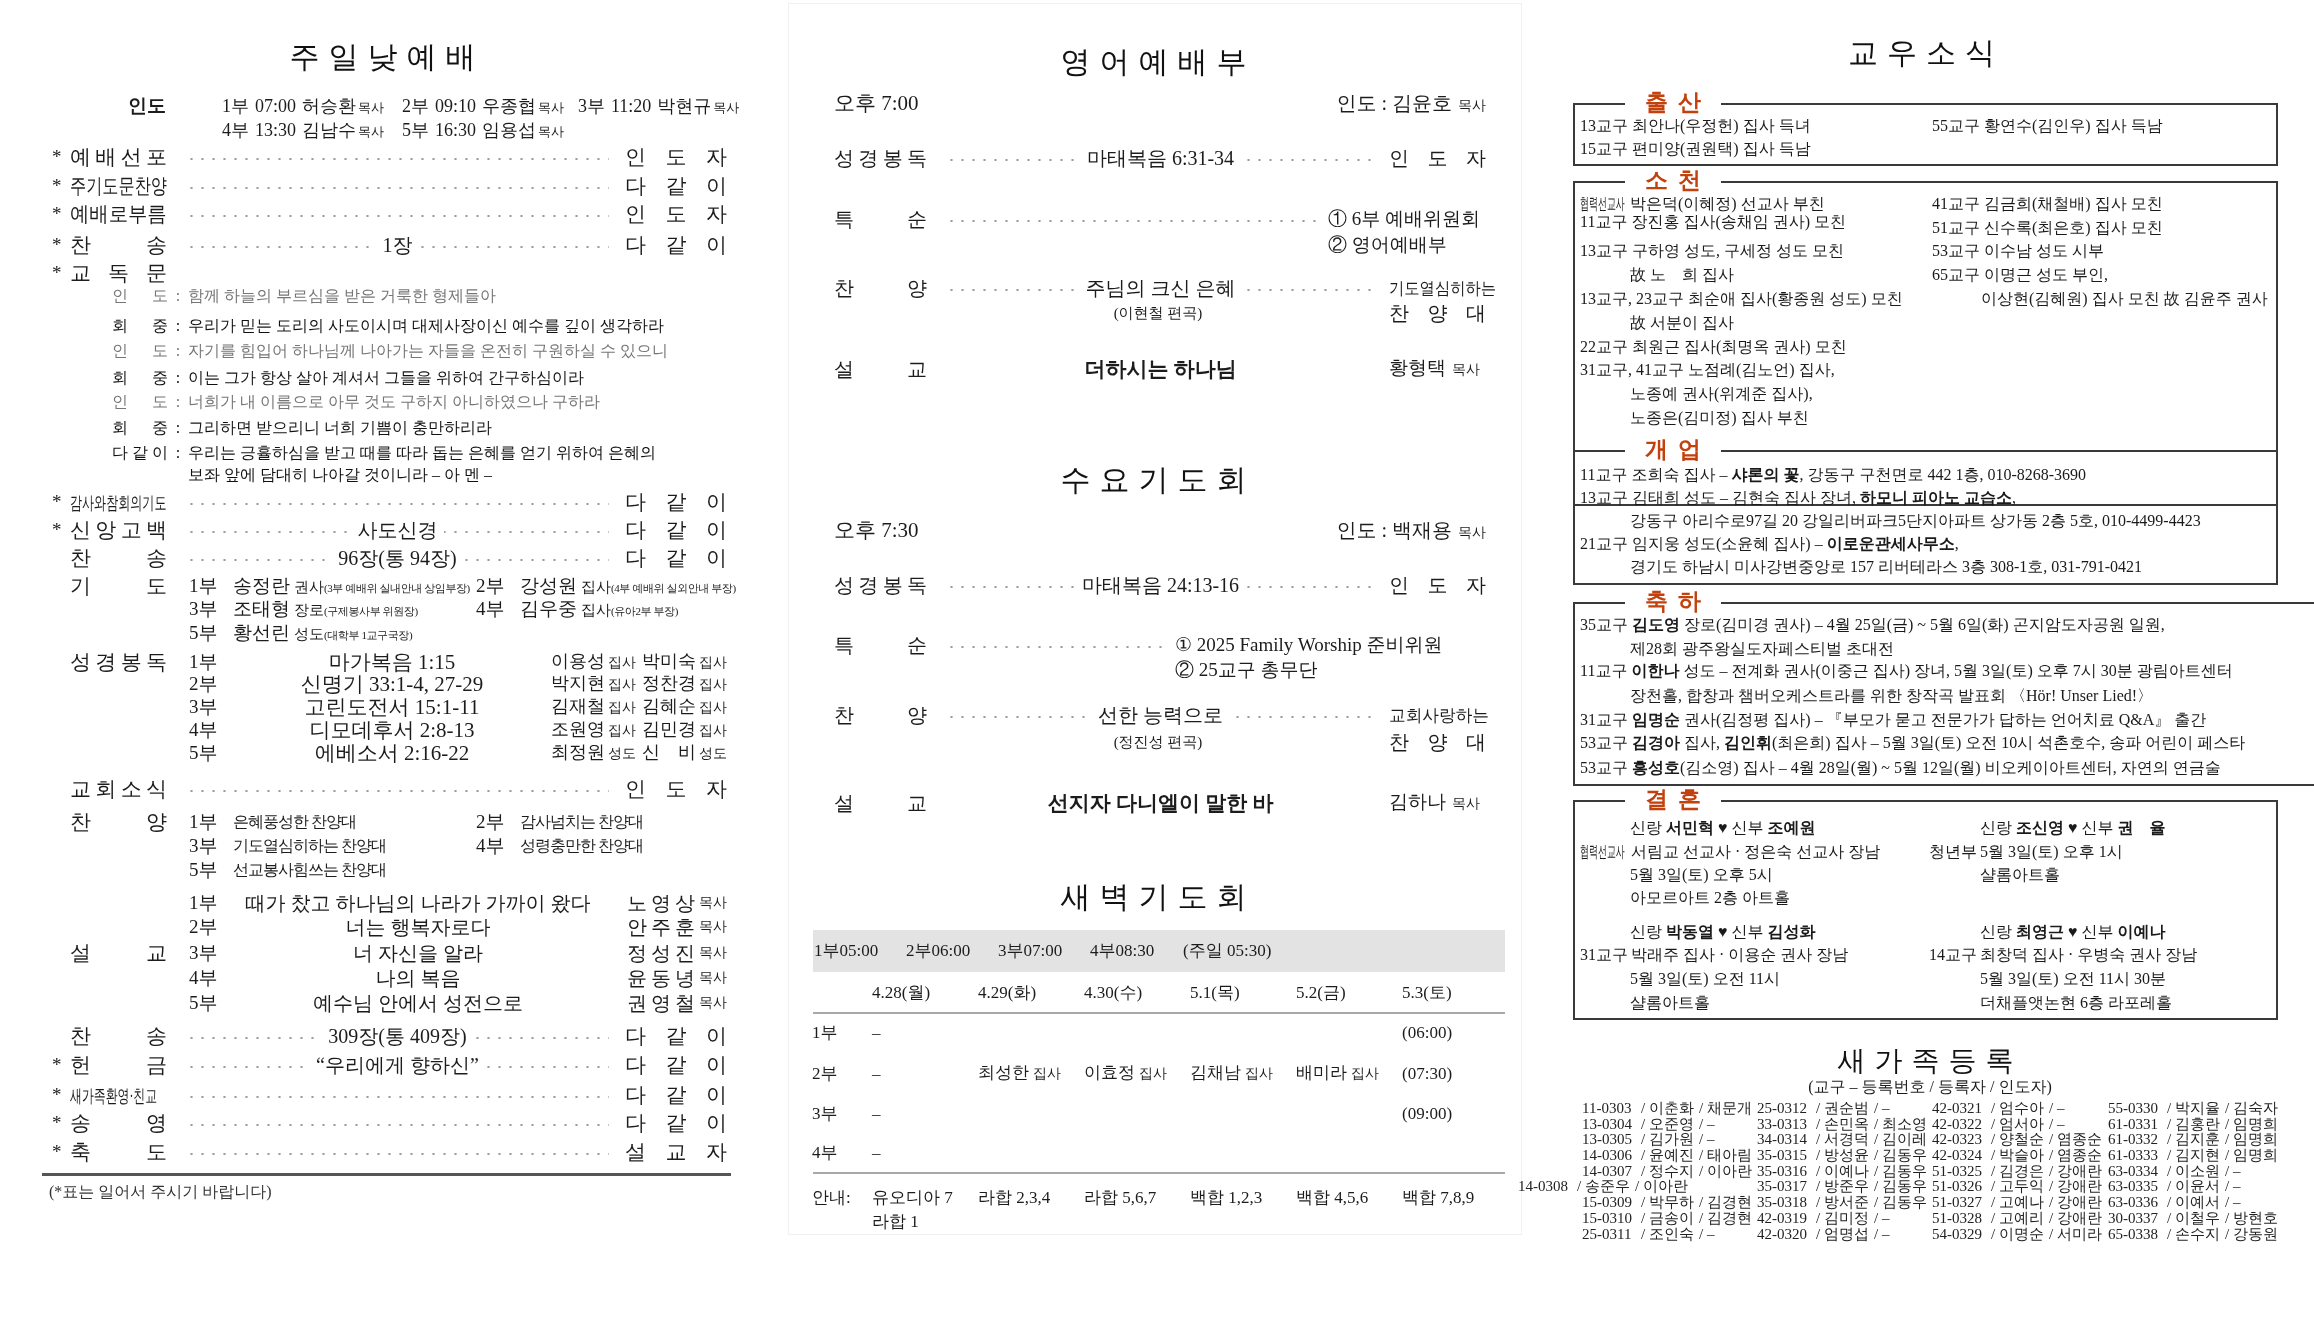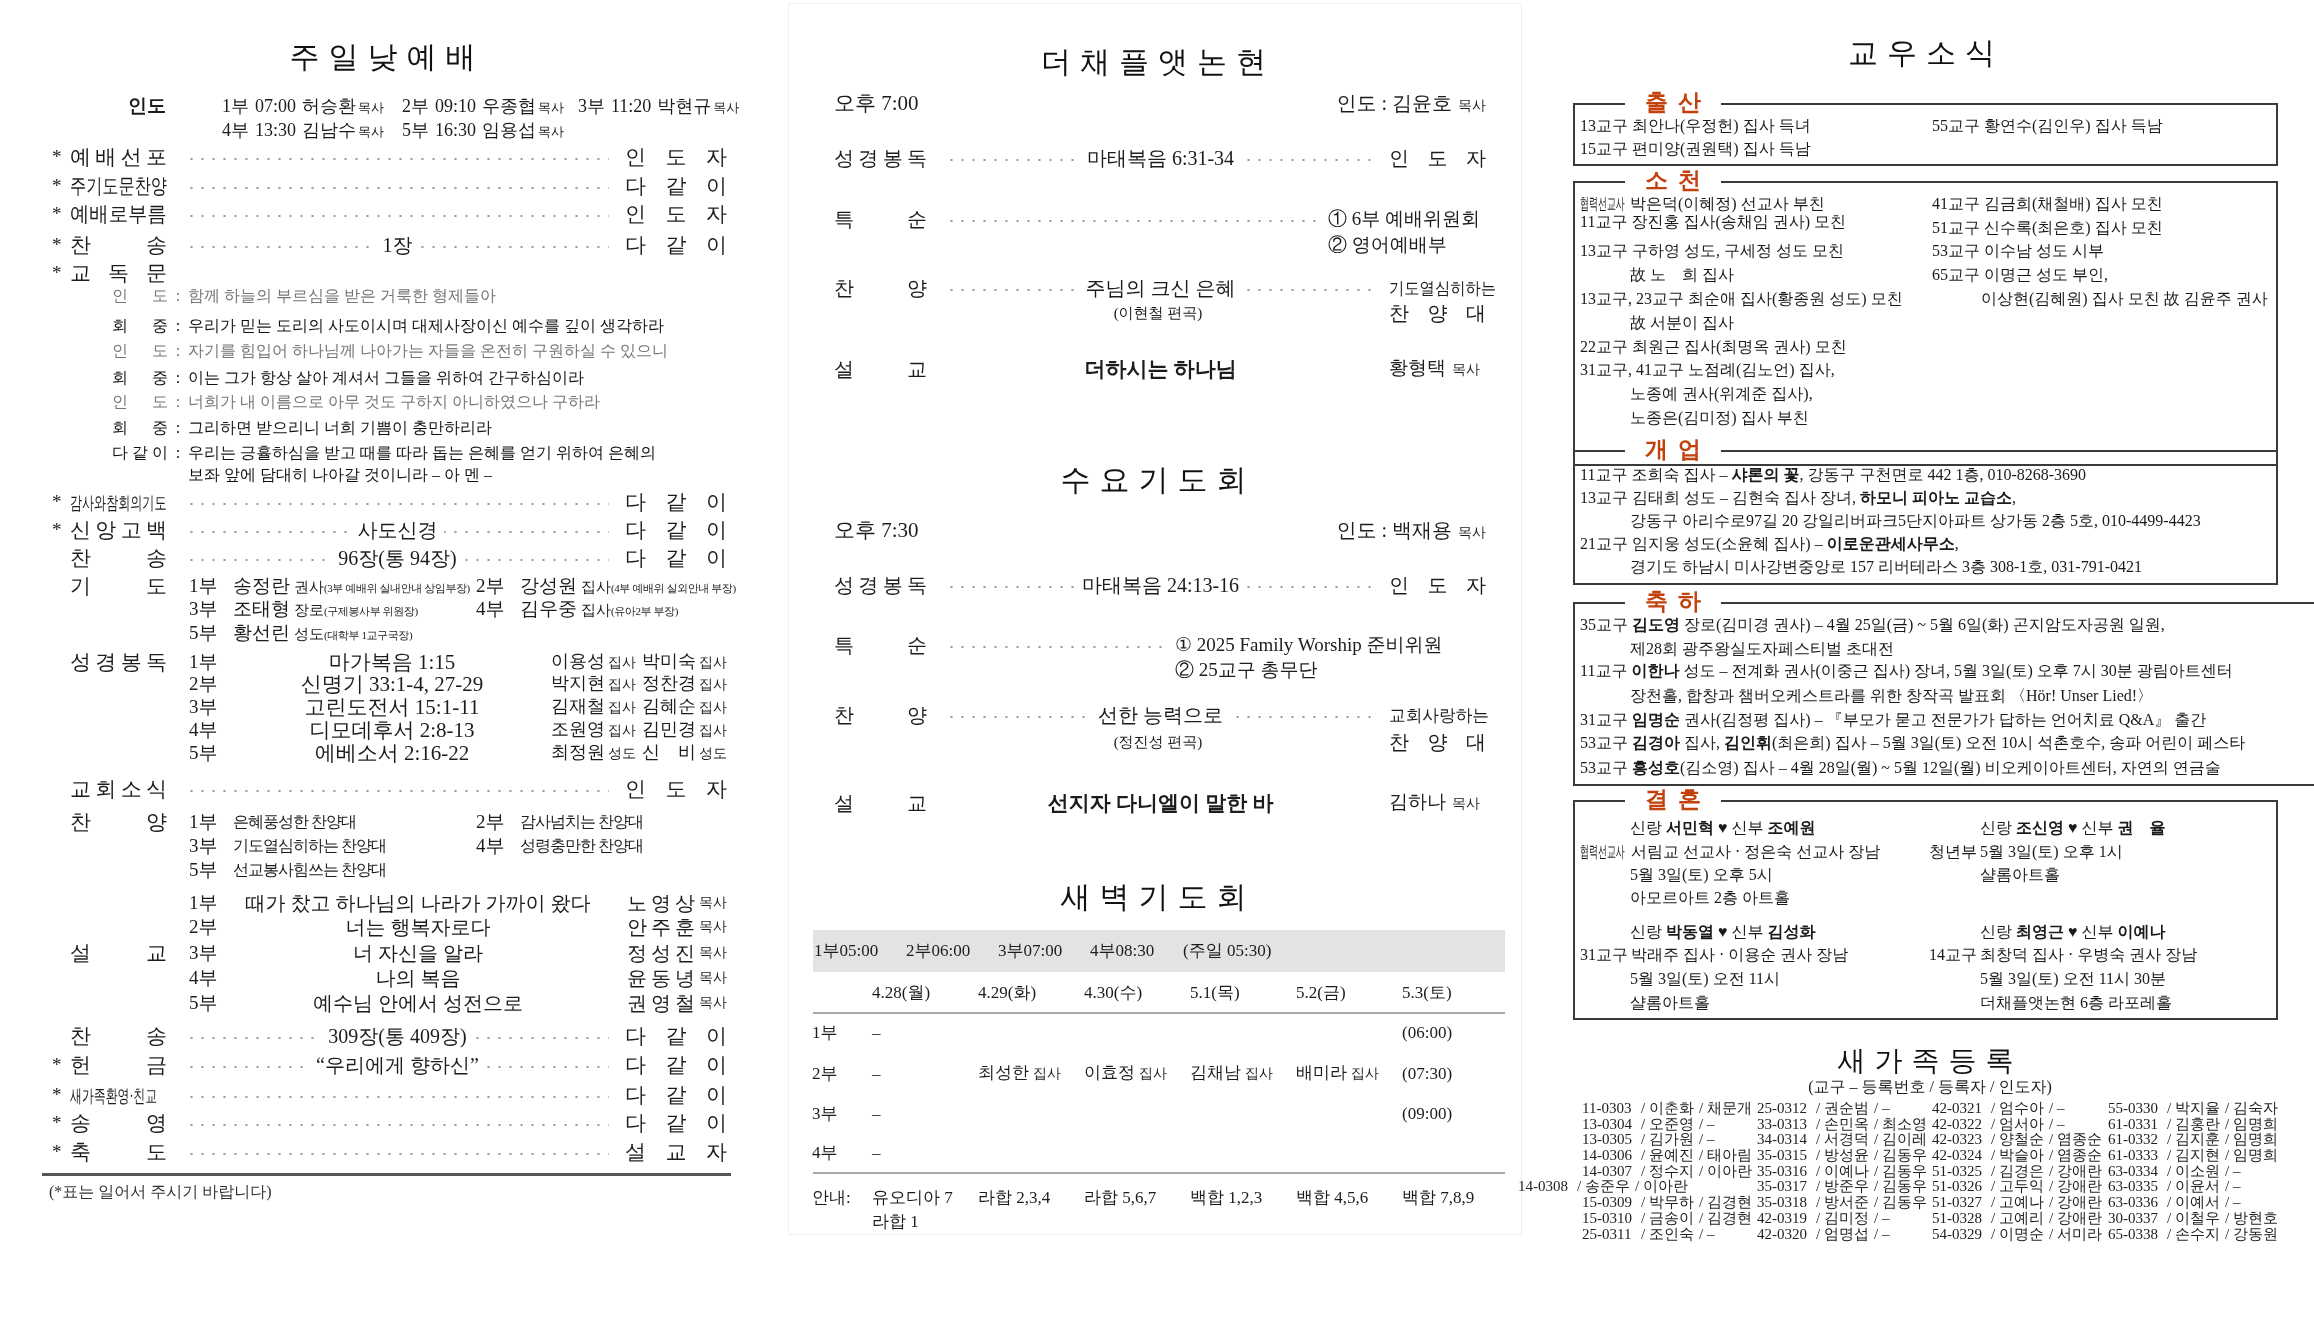--- a/index.html
+++ b/index.html
@@ -525,21 +525,21 @@
         </span>
   </div>
 
   <div class="a rule" style="left:42px;top:1173px;width:689px;height:3px"></div>
   <div class="a foot" style="left:49px;top:1182px">(*표는 일어서 주시기 바랍니다)</div>
 </section>
 
 <div class="a panel" style="left:788px;top:3px;width:734px;height:1232px"></div>
 
 <section>
-  <div class="a title" style="left:958px;top:45px">더채플앳논현</div>
+  <div class="a title" style="left:958px;top:45px">영어예배부</div>
   <div class="a mtime" style="left:834px;top:90px">오후 7:00</div>
   <div class="a mlead" style="left:1186px;top:90px"><span>인도 : 김윤호</span><span class="rl">목사</span></div>
 
   <div class="a mrow" style="top:144px">
     <span class="mlbl sp">
           <span>성</span>
           <span>경</span>
           <span>봉</span>
           <span>독</span>
         </span>
@@ -725,21 +725,21 @@
 <section>
   <div class="a title" style="left:1726px;top:36px">교우소식</div>
 
   <div class="box" style="left:1573px;top:103px;width:705px;height:63px">
     <div class="legend">출산</div>
   </div>
   <div class="nl" style="left:1580px;top:116px">13교구 최안나(우정헌) 집사 득녀</div>
   <div class="nl" style="left:1580px;top:139px">15교구 편미양(권원택) 집사 득남</div>
   <div class="nl" style="left:1932px;top:116px">55교구 황연수(김인우) 집사 득남</div>
 
-  <div class="box" style="left:1573px;top:181px;width:705px;height:285px">
+  <div class="box" style="left:1573px;top:181px;width:705px;height:325px">
     <div class="legend">소천</div>
   </div>
   <div class="nl" style="left:1580px;top:194px"><span class="pfx"><span class="sq" style="transform:scaleX(.56)">협력선교사</span></span><span>박은덕(이혜정) 선교사 부친</span></div>
   <div class="nl" style="left:1580px;top:212px">11교구 장진홍 집사(송채임 권사) 모친</div>
   <div class="nl" style="left:1580px;top:241px">13교구 구하영 성도, 구세정 성도 모친</div>
   <div class="nl" style="left:1630px;top:265px">故 노　희 집사</div>
   <div class="nl" style="left:1580px;top:289px">13교구, 23교구 최순애 집사(황종원 성도) 모친</div>
   <div class="nl" style="left:1630px;top:313px">故 서분이 집사</div>
   <div class="nl" style="left:1580px;top:337px">22교구 최원근 집사(최명옥 권사) 모친</div>
   <div class="nl" style="left:1580px;top:360px">31교구, 41교구 노점례(김노언) 집사,</div>

